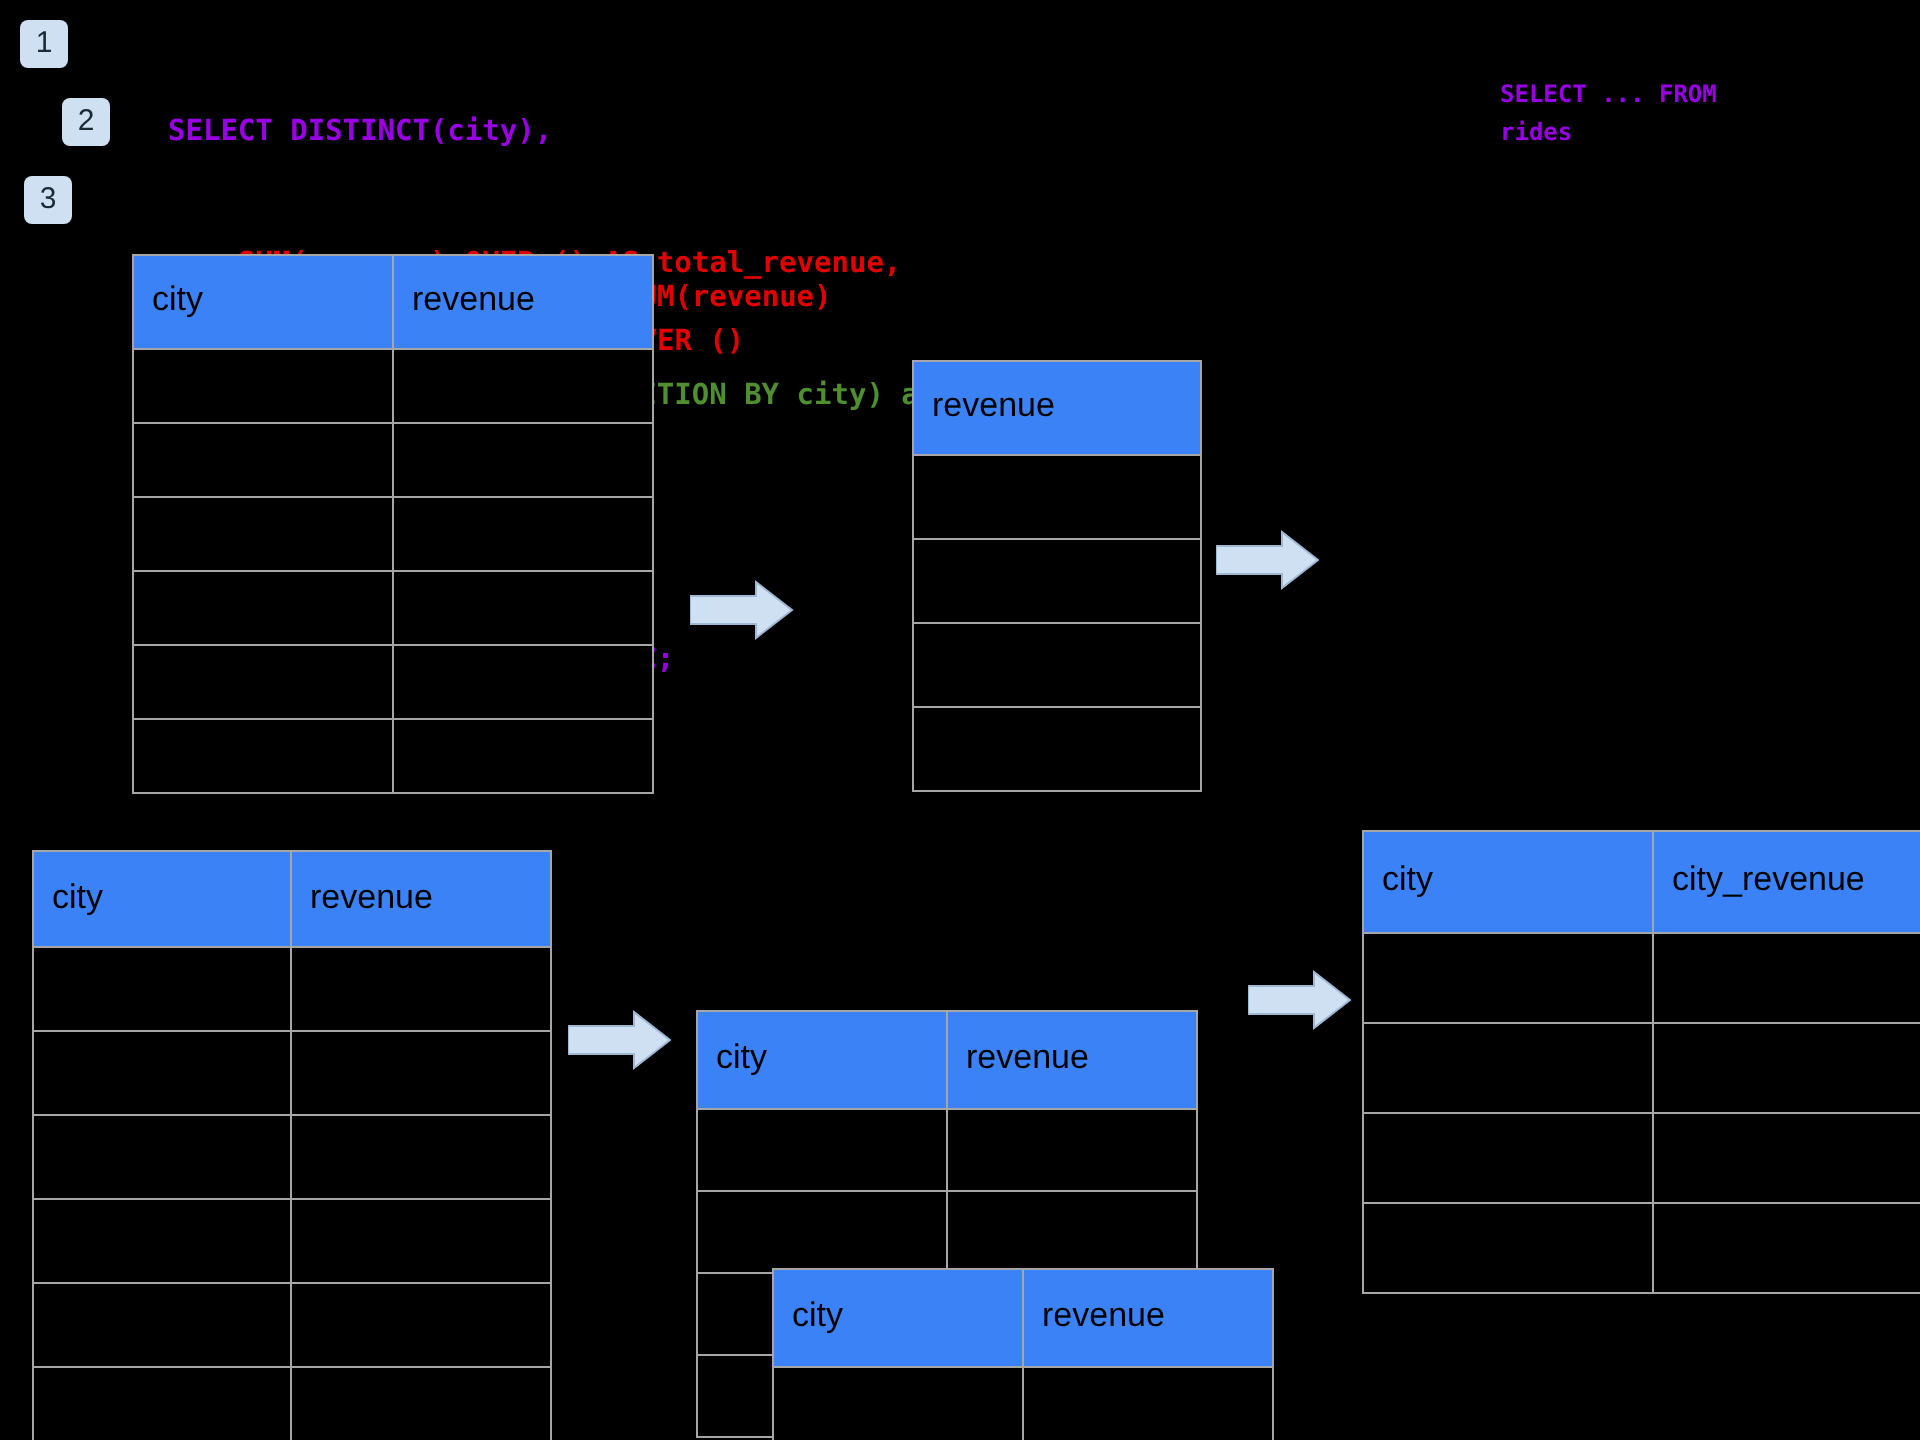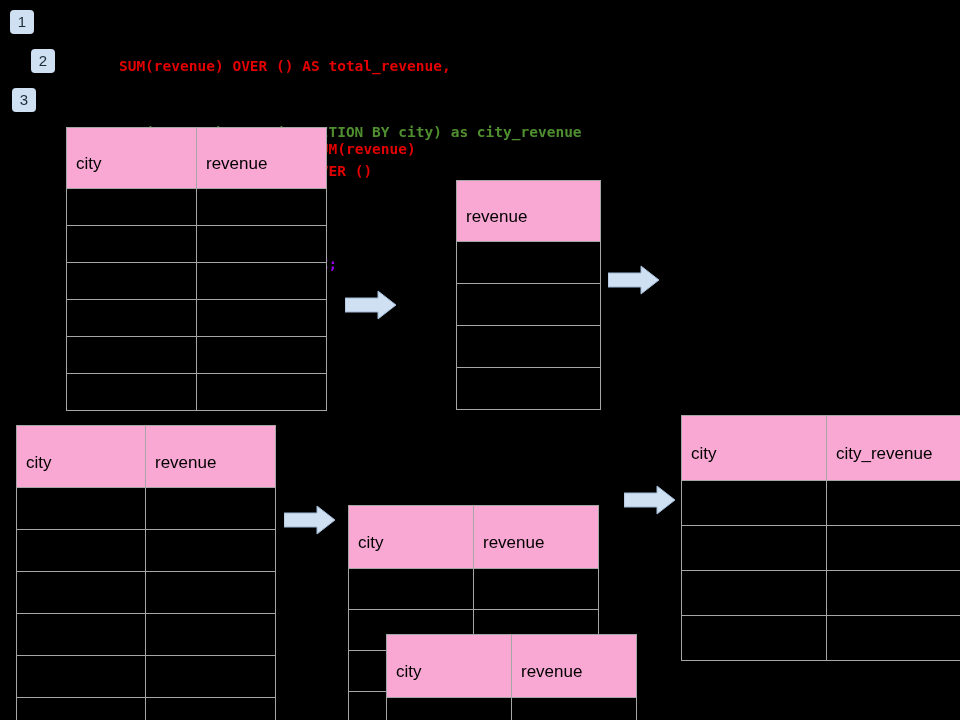--- a/index.html
+++ b/index.html
@@ -90,25 +90,25 @@
     border-collapse: collapse;
     table-layout: fixed;
     background: #000000;
   }
   .tbl td {
     border: 1px solid #a6a6a6;
     background: #000000;
     padding: 0;
   }
   .tbl td.hdr {
-    background: #f9a8d4;
+    background: #3b82f6;
     color: #000000;
     font-family: "Liberation Sans", sans-serif;
     font-size: 17px;
-    padding: 18px 0 6px 9px;
+    padding: 4px 0 6px 9px;
     text-align: left;
     vertical-align: middle;
   }
 
   
   .arrow {
     position: absolute;
     width: 52px;
     height: 30px;
   }
@@ -116,26 +116,29 @@
 </head>
 <body>
 
 <div id="canvas">
 
   <div id="badge-1" class="step-badge">1</div>
   <div id="badge-2" class="step-badge">2</div>
   <div id="badge-3" class="step-badge">3</div>
 
   <div class="code-block">
+    <div class="code-line c-purple">SELECT DISTINCT(city),</div>
     <div class="code-line c-red">    SUM(revenue) OVER () AS total_revenue,</div>
     <div class="code-line c-green">    SUM(revenue) OVER (PARTITION BY city) as city_revenue</div>
     <div class="code-line c-purple">  FROM rides</div>
     <div class="code-line c-purple">  ORDER by city_revenue DESC;</div>
   </div>
 
+  <div class="side-note">SELECT ... FROM
+rides</div>
 
   <div id="annot-over-empty" class="annot">SUM(revenue)
 OVER ()</div>
 
   <table class="tbl" style="left:66px; top:127px; width:240px;">
     <tbody>
         <tr>
       <td class="hdr" style="width:120px; height:36px;">city</td>
       <td class="hdr" style="width:120px; height:36px;">revenue</td>
     </tr>

